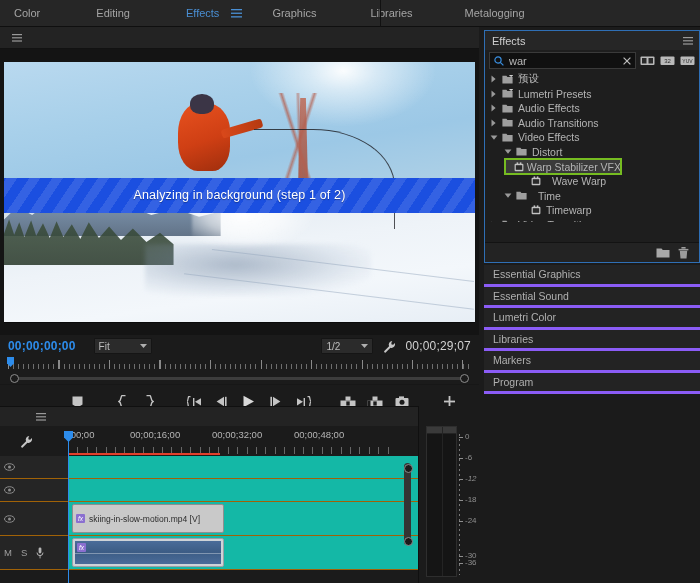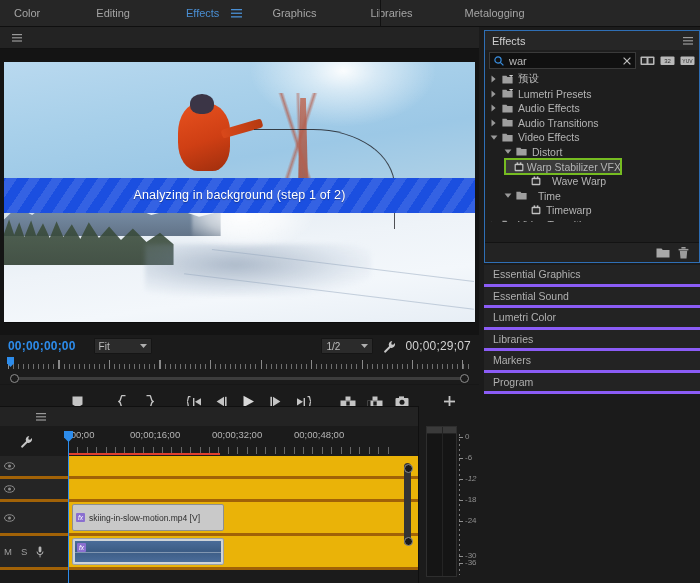--- a/index.html
+++ b/index.html
@@ -257,21 +257,21 @@
   }
   .tl-ruler-ticks {
     position: absolute; left: 0; right: 0; bottom: 2px; height: 7px;
     background-image: repeating-linear-gradient(90deg, #676767 0px, #676767 1px, rgba(0,0,0,0) 1px, rgba(0,0,0,0) 9.4px);
   }
   .tl-workbar {
     position: absolute; left: 0; width: 152px; bottom: 1px; height: 2px; background: #e2402c;
   }
   .tl-body { position: absolute; left: 0; top: 49px; right: 0; bottom: 0; }
   .tl-track {
-    position: relative; border-bottom: 3px solid #a16207; background: #eab308;
+    position: relative; border-bottom: 1px solid #a16207; background: #14b8a6;
   }
   .tl-track .hdr {
     position: absolute; left: 0; top: 0; width: 68px; height: 100%;
     background: #252525; display: flex; align-items: center; padding-left: 4px; gap: 9px;
   }
   .hdr-label { font-size: 9.5px; color: #9f9f9f; }
   .tl-content { position: absolute; left: 68px; right: 22px; top: 0; height: 100%; }
   .clip-v {
     position: absolute; left: 4px; top: 2px; width: 152px; bottom: 2px;
     background: #c9c9c9; border: 1px solid #8f8f8f; border-radius: 2px;

